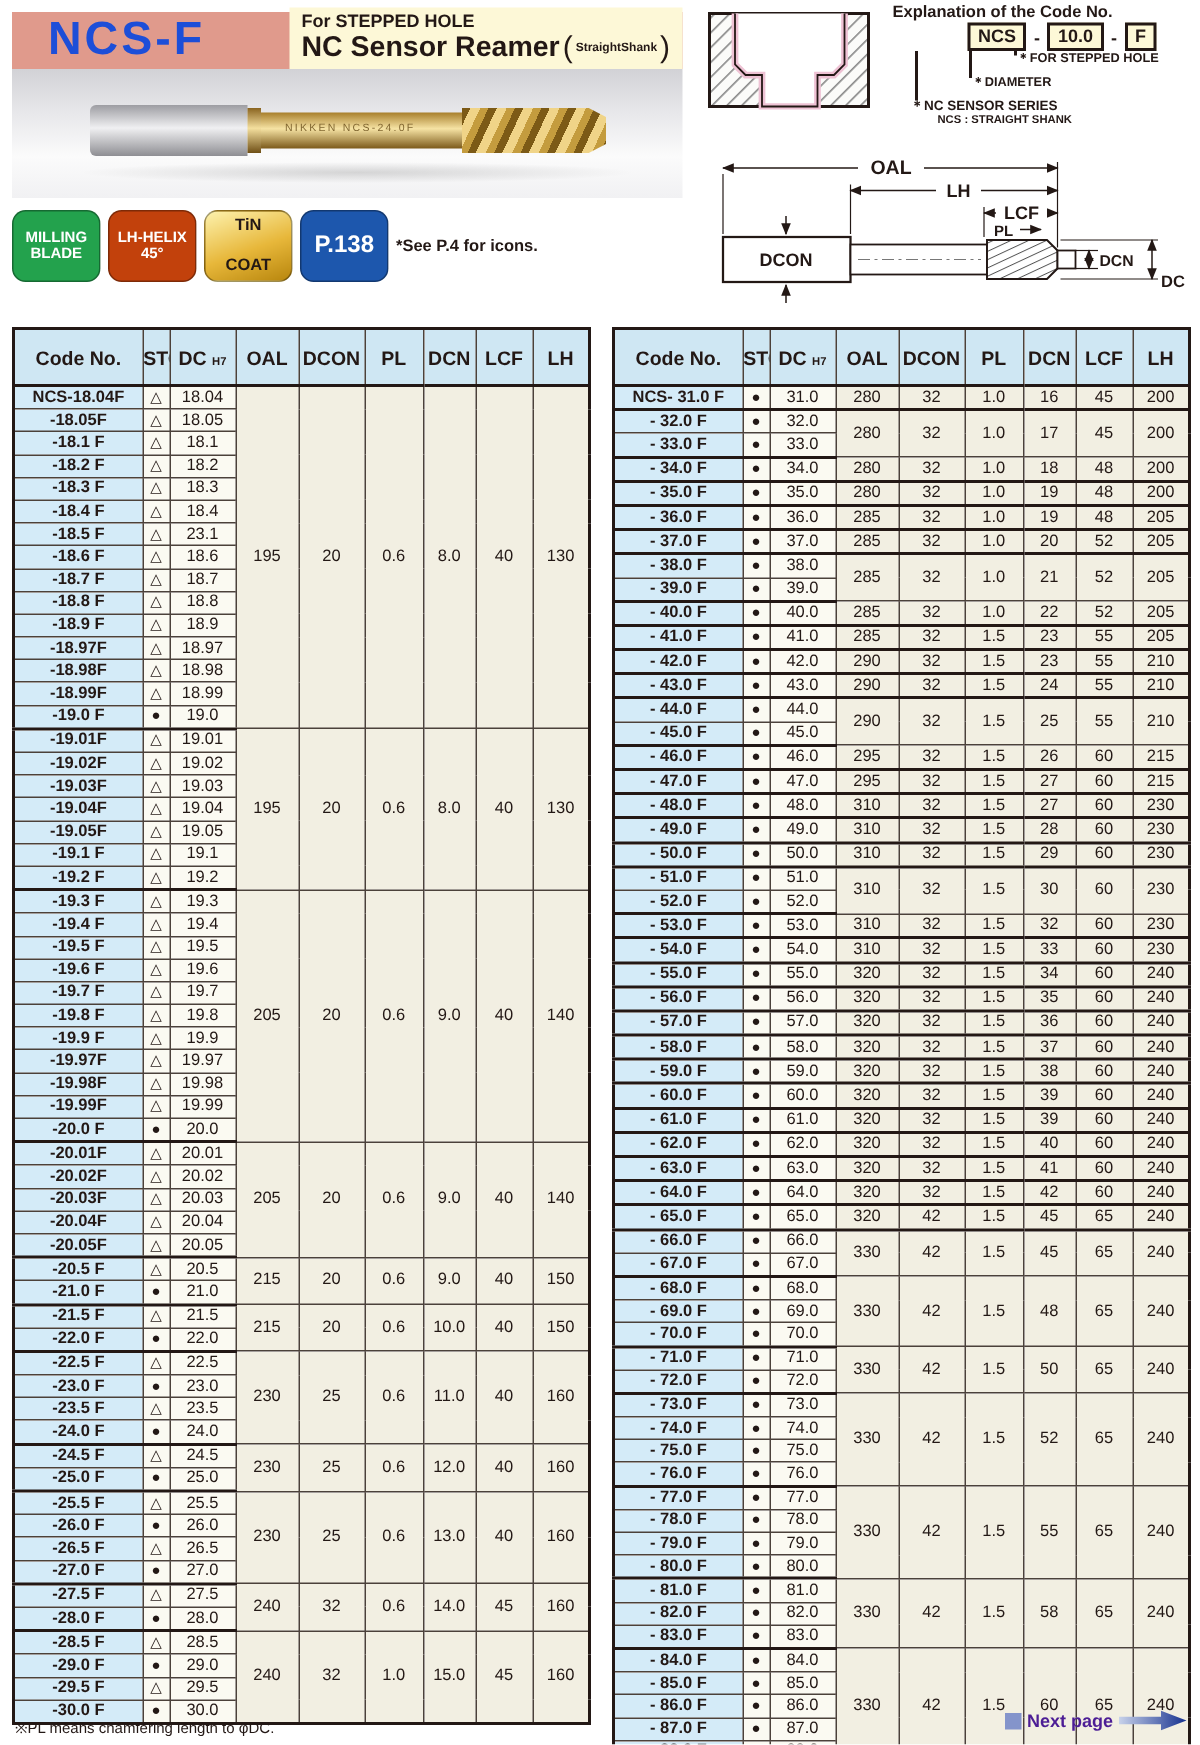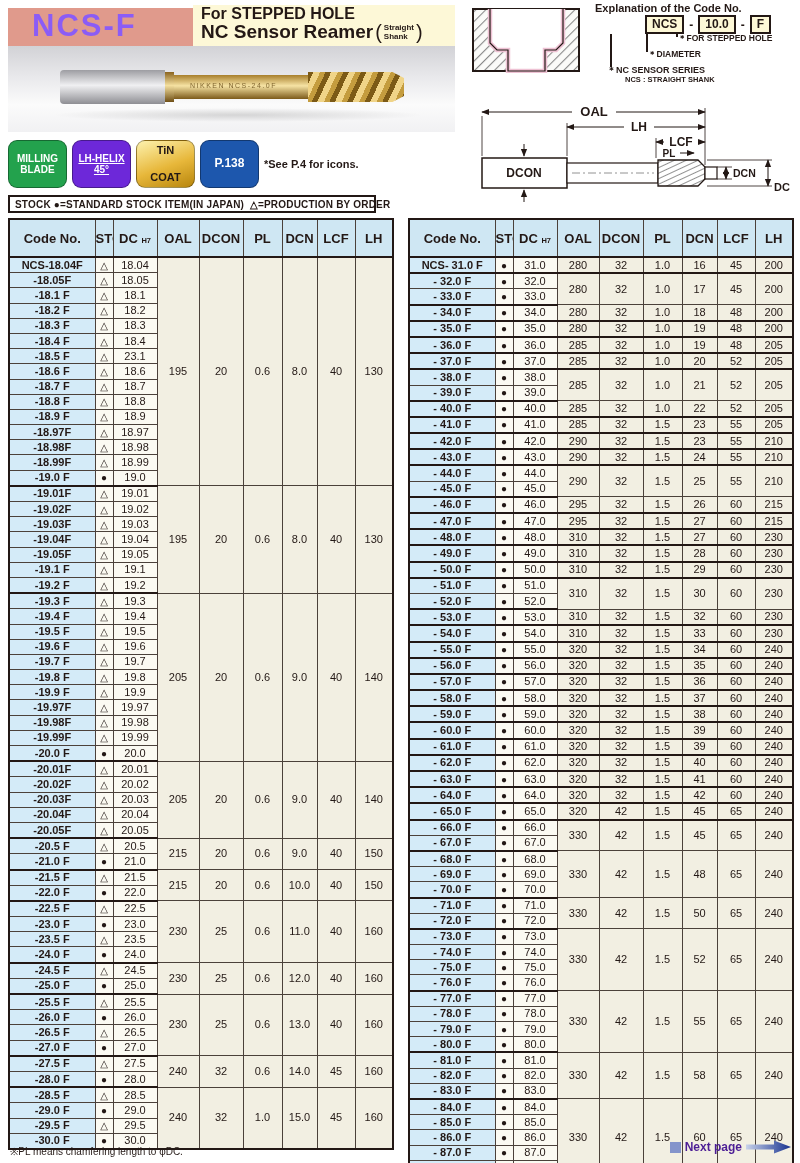--- a/index.html
+++ b/index.html
@@ -1,28 +1,28 @@
 <!DOCTYPE html>
 <html><head>
 <meta charset="utf-8">
 <style>
   html,body{margin:0;padding:0;background:#ffffff;}
   .page{position:relative;width:800px;height:1163px;background:#fff;overflow:hidden;
         font-family:"Liberation Sans",sans-serif;color:#231815;}
 
   
   .banner{position:absolute;left:8px;top:8px;width:447px;height:38px;background:#e09a8c;}
-  .series-title{position:absolute;left:32px;top:8px;font-size:31px;font-weight:bold;color:#8b5cf6;letter-spacing:2px;}
+  .series-title{position:absolute;left:32px;top:8px;font-size:31px;font-weight:bold;color:#1d4ed8;letter-spacing:2px;}
   .subtitle-box{position:absolute;left:193px;top:5px;width:262px;height:41px;background:#fdf8d7;
                 padding:2px 8px 0 8px;box-sizing:border-box;}
-  .sub-for{font-size:16px;font-weight:bold;line-height:14px;}
+  .sub-for{font-size:12px;font-weight:bold;line-height:14px;}
   .sub-name-row{display:flex;align-items:center;gap:2px;}
   .sub-name{font-size:19px;font-weight:bold;line-height:21px;white-space:nowrap;}
   .paren{font-size:20px;font-weight:normal;line-height:18px;}
-  .shank-col{display:flex;flex-direction:column;}
+  .shank-col{display:flex;}
   .shank-col span{font-size:8px;font-weight:bold;line-height:9px;}
 
   
   .photo{position:absolute;left:8px;top:46px;width:447px;height:86px;
          background:linear-gradient(180deg,#d2d2d6 0%,#e8e8eb 35%,#fbfbfb 68%,#f1f1f3 100%);}
   .t-shadow{position:absolute;left:45px;top:62px;width:370px;height:14px;border-radius:50%;
             background:radial-gradient(closest-side,rgba(0,0,0,0.14),rgba(0,0,0,0));}
   .t-shank{position:absolute;left:52px;top:24px;width:105px;height:34px;border-radius:4px 0 0 4px;
            background:linear-gradient(180deg,#9d9da2,#f0f0f2 45%,#8e8e93);}
   .t-collar{position:absolute;left:157px;top:26px;width:9px;height:30px;
@@ -33,23 +33,23 @@
             background:repeating-linear-gradient(115deg,#7c5a16 0 5px,#f0d488 5px 11px,#c49c3e 11px 16px);
             clip-path:polygon(0 0,88% 0,100% 20%,100% 80%,88% 100%,0 100%);}
   .t-mark{position:absolute;left:182px;top:36px;font-size:7px;letter-spacing:1.5px;color:#6e531f;opacity:.85;}
 
   
   .badges{position:absolute;left:8px;top:140px;display:flex;gap:5px;}
   .badge{width:57px;height:46px;border-radius:9px;border:1px solid rgba(0,0,0,.35);
          display:flex;flex-direction:column;align-items:center;justify-content:center;
          font-weight:bold;font-size:10px;line-height:11.5px;color:#fff;text-align:center;}
   .b-green{background:#23a24d;}
-  .b-pink{background:#6d28d9;text-decoration:underline;}
+  .b-pink{background:#c2410c;}
   .b-gold{background:linear-gradient(160deg,#fdf2ae,#e7b73a 55%,#b8860d);color:#231815;font-size:11px;gap:16px;}
-  .b-blue{background:#1d57ad;font-size:12px;}
+  .b-blue{background:#1d57ad;font-size:16px;}
   .icons-note{position:absolute;left:264px;top:158px;font-size:11px;font-weight:bold;}
 
   
   .legend-box{position:absolute;left:8px;top:195px;width:368px;height:18px;border:2px solid #231815;
               background:#fff;display:flex;align-items:center;padding:0 5px;box-sizing:border-box;
               font-size:10px;font-weight:bold;white-space:pre;letter-spacing:.2px;}
 
   
   .expl-title{position:absolute;left:595px;top:2px;font-size:11px;font-weight:bold;}
   .expl-row{position:absolute;left:597px;top:15px;display:flex;align-items:center;gap:5px;margin-left:48px;}
@@ -131,21 +131,20 @@
     <div class="badge b-gold">
       <span>TiN</span>
       <span>COAT</span>
     </div>
     <div class="badge b-blue">
       <span>P.138</span>
     </div>
   </div>
   <div class="icons-note">*See P.4 for icons.</div>
 
-  <div class="legend-box">STOCK ●=STANDARD STOCK ITEM(IN JAPAN)  △=PRODUCTION BY ORDER</div>
 
   <svg class="hole-svg" width="108" height="70" viewBox="0 0 108 70">
     <defs>
       <pattern id="hbar" width="7" height="7" patternUnits="userSpaceOnUse" patternTransform="rotate(45)">
         <rect width="7" height="7" fill="#fbfbf9"></rect>
         <line x1="0" y1="0" x2="0" y2="7" stroke="#8a8a8a" stroke-width="2.2"></line>
       </pattern>
     </defs>
     <rect x="1" y="6" width="106" height="62" fill="url(#hbar)" stroke="#231815" stroke-width="2"></rect>
     <path d="M18,6 L18,40 L25,47 L36,47 L36,68 L73,68 L73,47 L84,47 L91,40 L91,6" fill="#ffffff" stroke="#eec2d4" stroke-width="4.5" stroke-linejoin="miter"></path>

